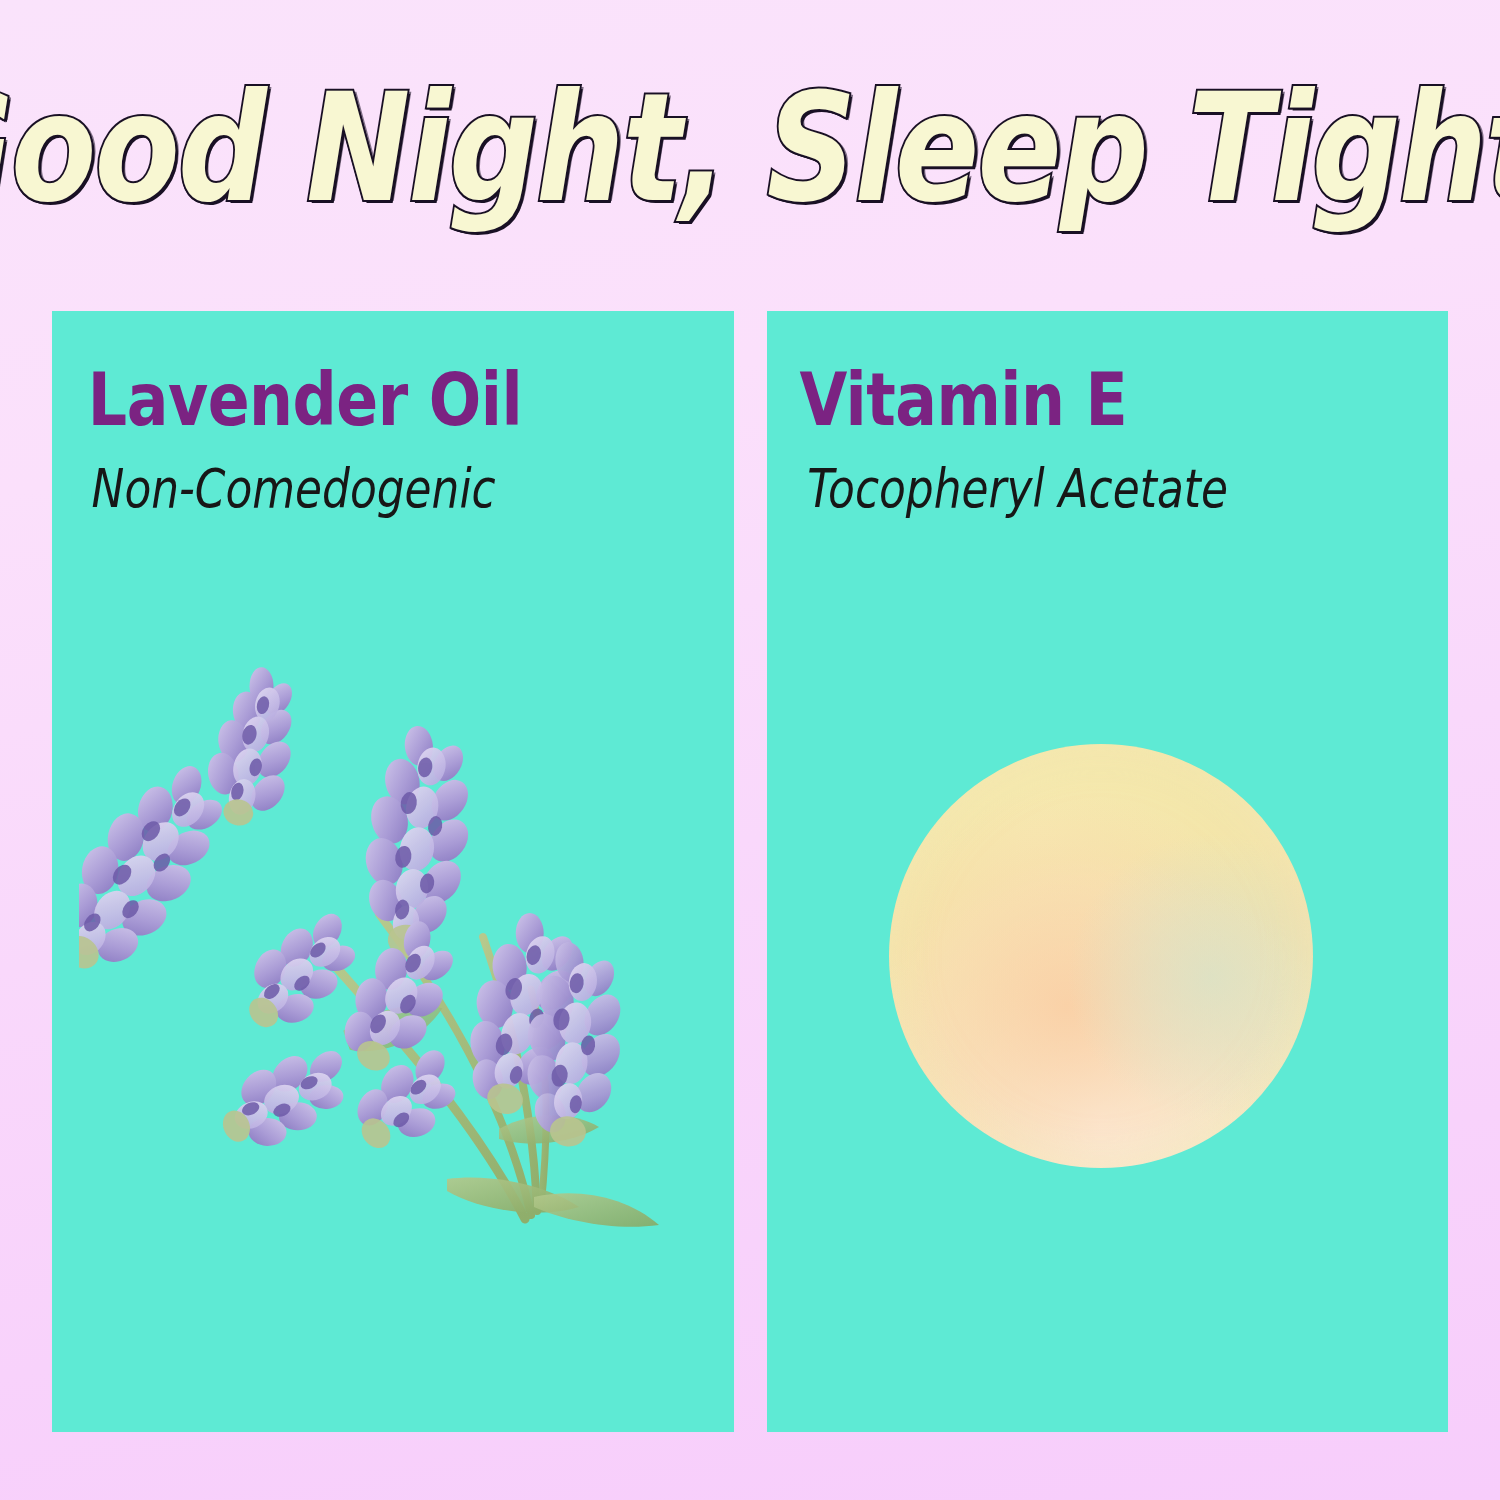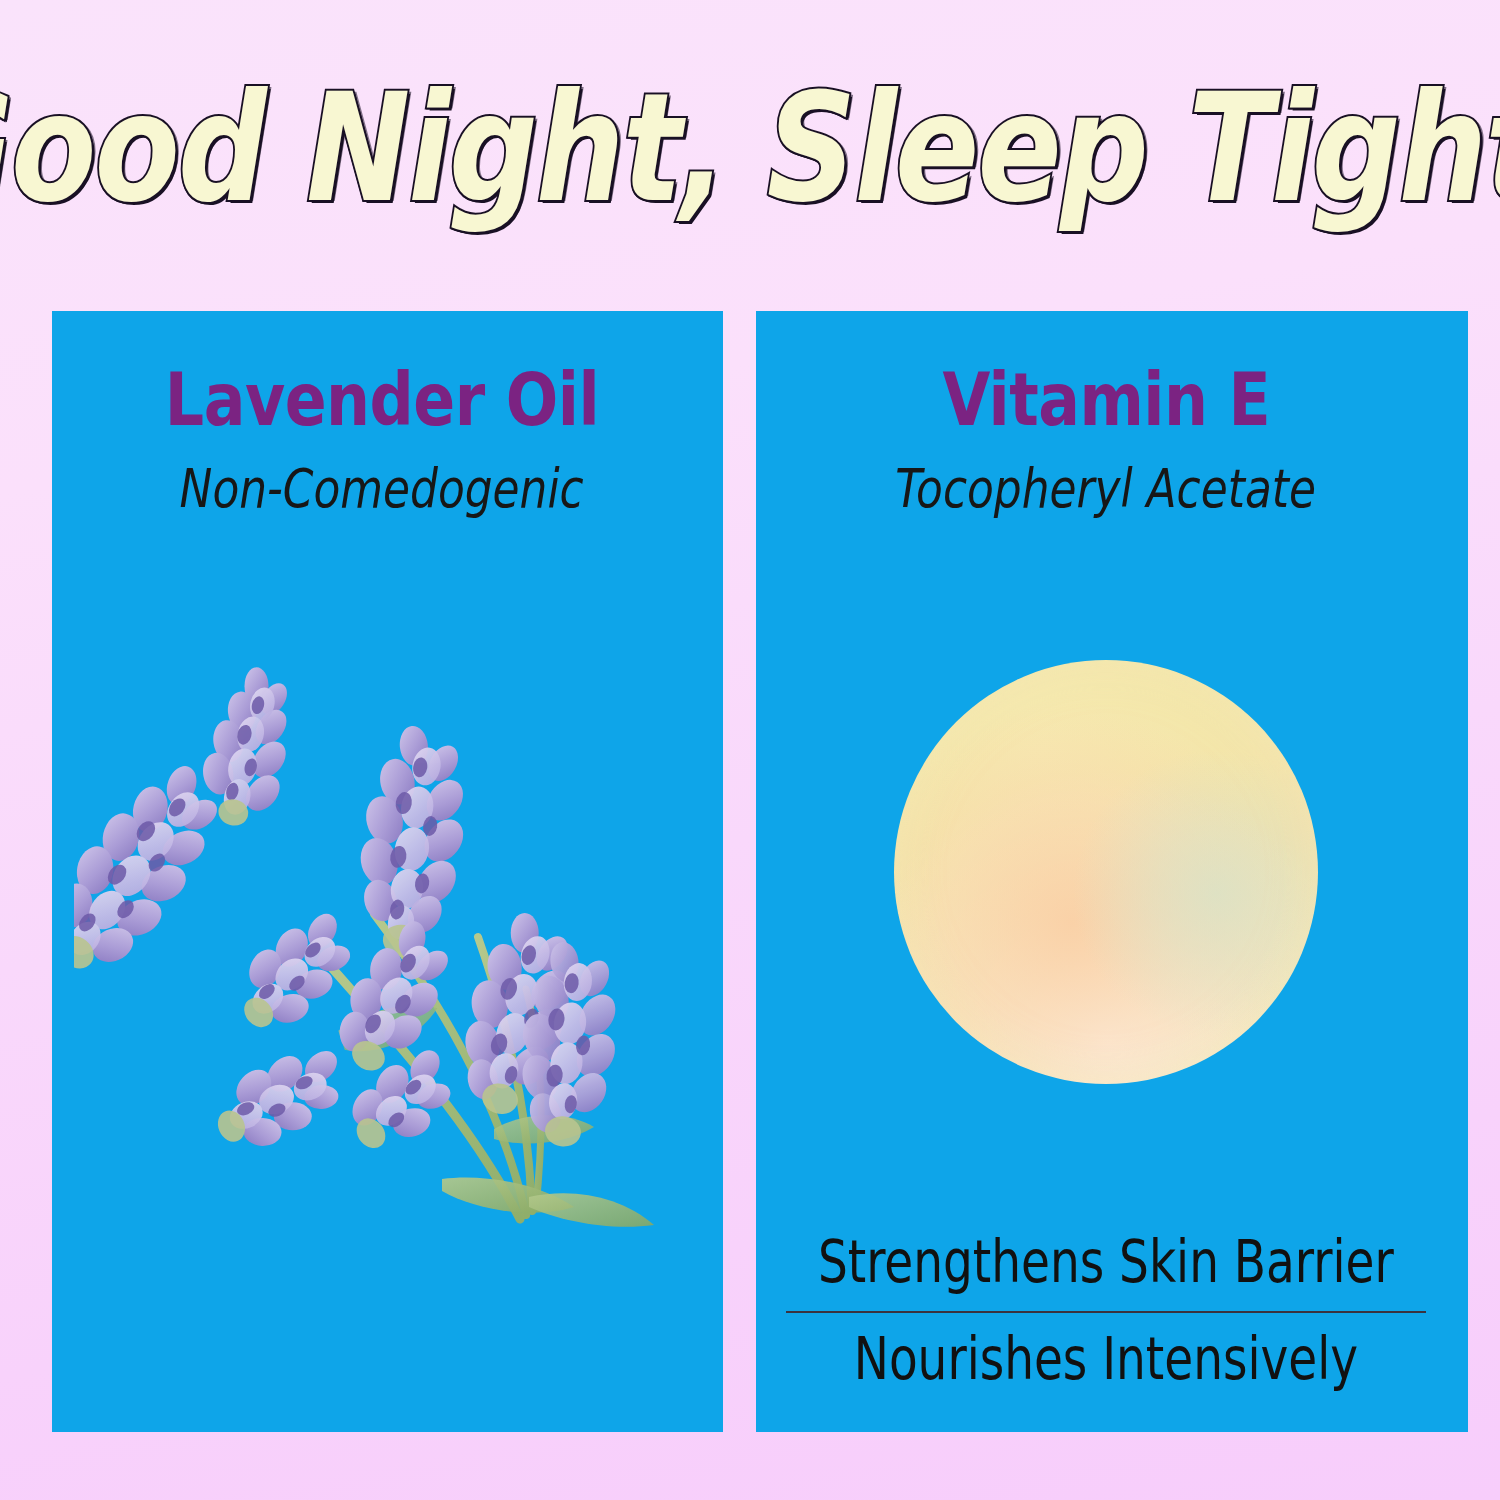--- a/index.html
+++ b/index.html
@@ -48,25 +48,25 @@
   #cards {
     position:absolute;
     left:52px;  top:311px;
     width:1396px; height:1121px;
     display:flex;
     gap:33px;
   }
 
   .card {
     flex:1 1 0;
-    background:#0ea5e9;
+    background:#5eead4;
     position:relative;
     display:flex;
     flex-direction:column;
-    align-items:center;
+    align-items:flex-start;
     padding:52px 34px 40px 22px;
   }
 
   .card-title {
     font-family:"DejaVu Sans Condensed","Liberation Sans Narrow","Liberation Sans", sans-serif;
     font-weight:700;
     font-size:73px;
     line-height:1;
     letter-spacing:-0.5px;
     color:#7b2382;
@@ -423,20 +423,15 @@
   <div class="card">
 
     <div class="card-title">Vitamin E</div>
 
     <div class="card-subtitle">Tocopheryl Acetate</div>
 
     <div class="visual">
       <div id="vitamin-blob"></div>
     </div>
 
-    <div class="benefits">
-      <div class="benefit">Strengthens Skin Barrier</div>
-      <div class="divider"></div>
-      <div class="benefit second">Nourishes Intensively</div>
-    </div>
   </div>
 
 </div>
 
 </body></html>

